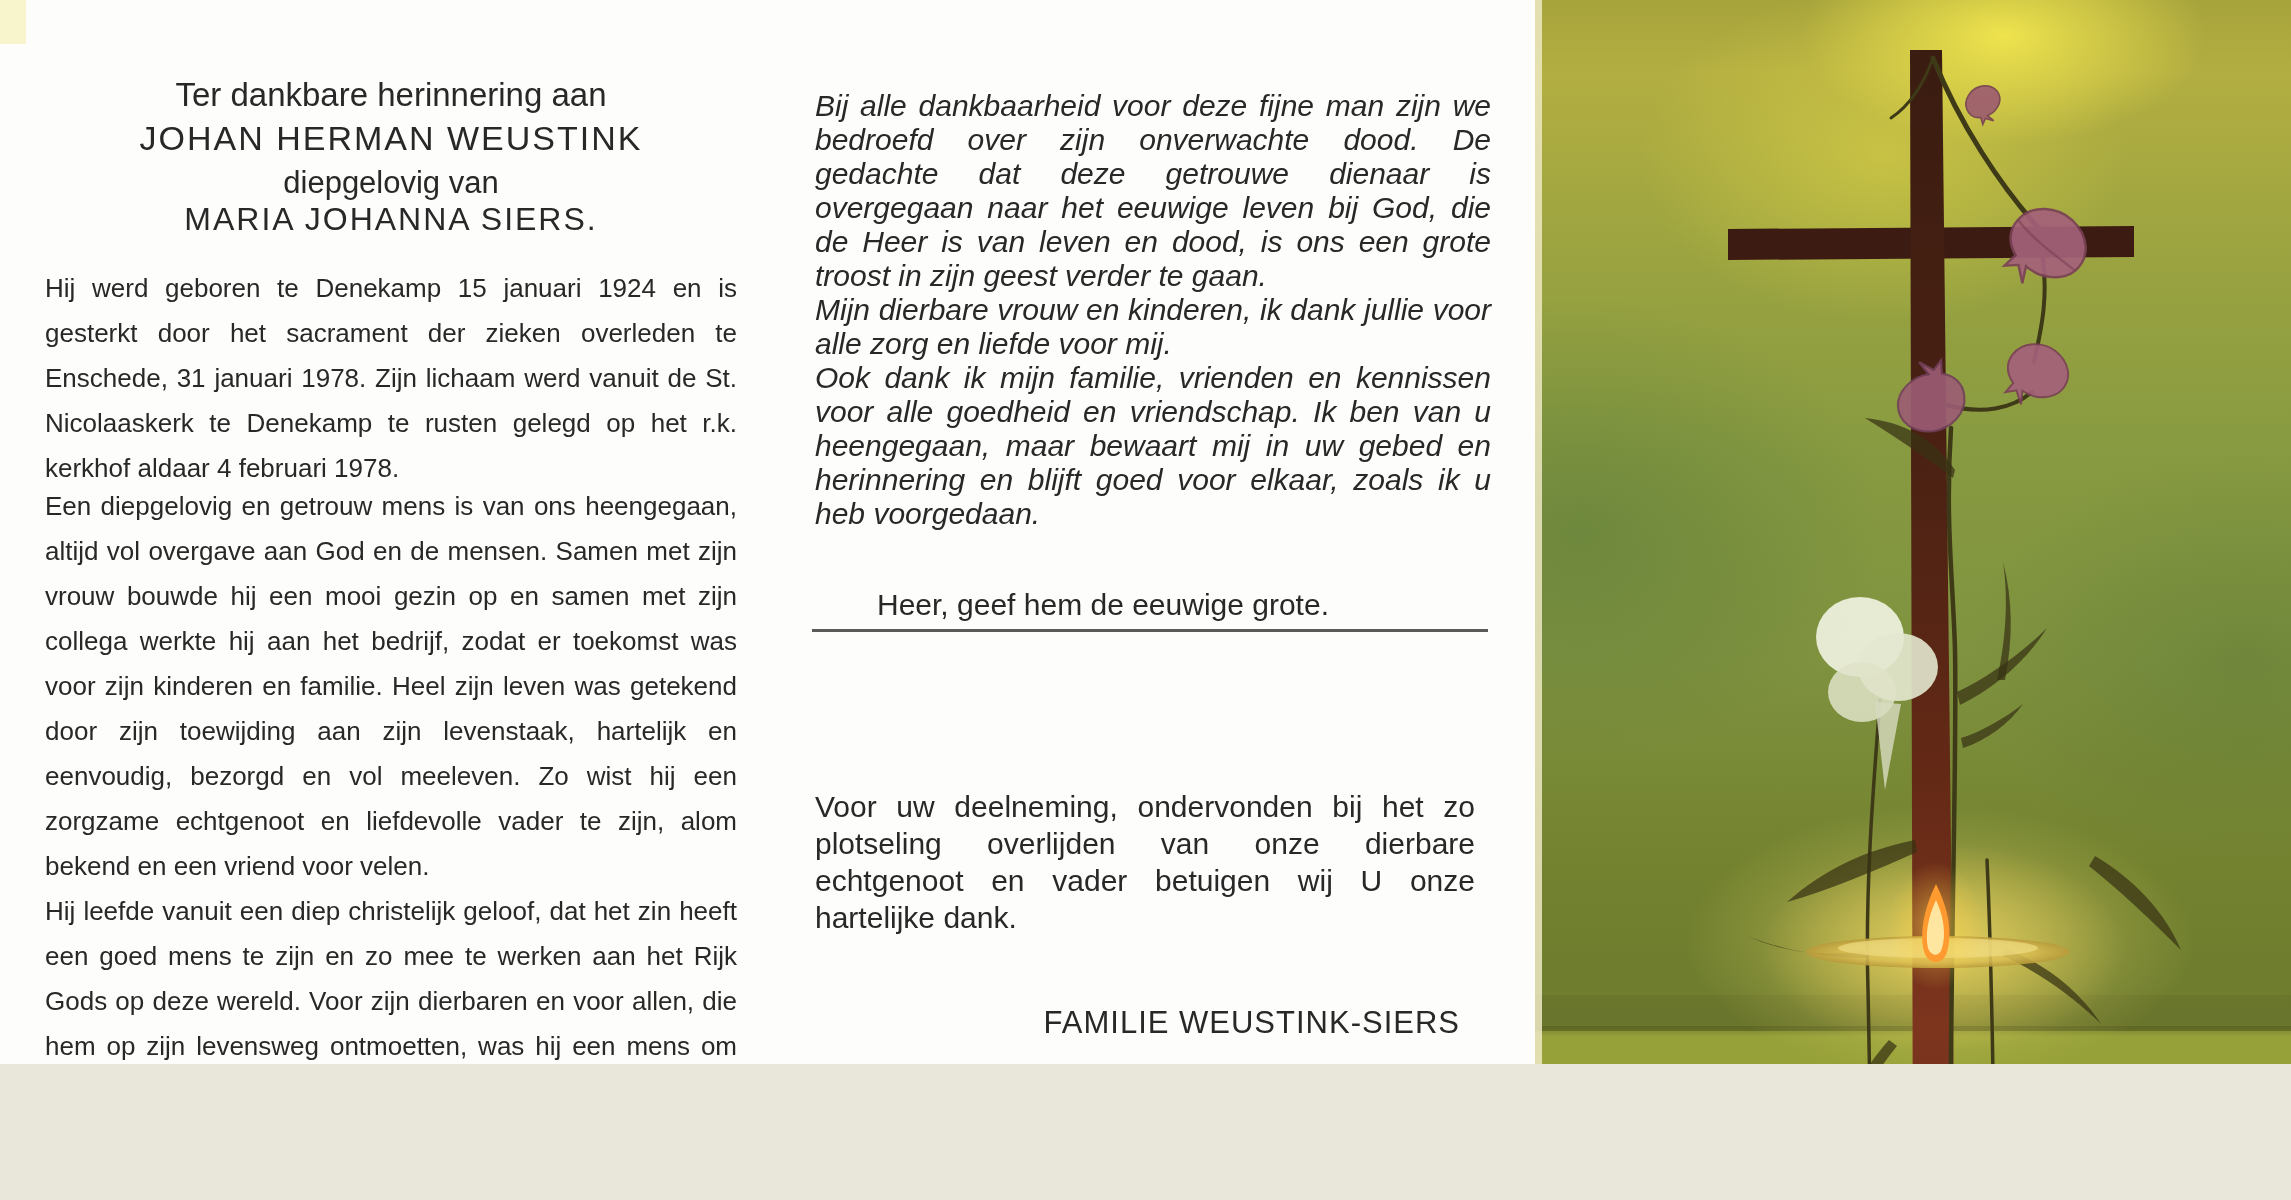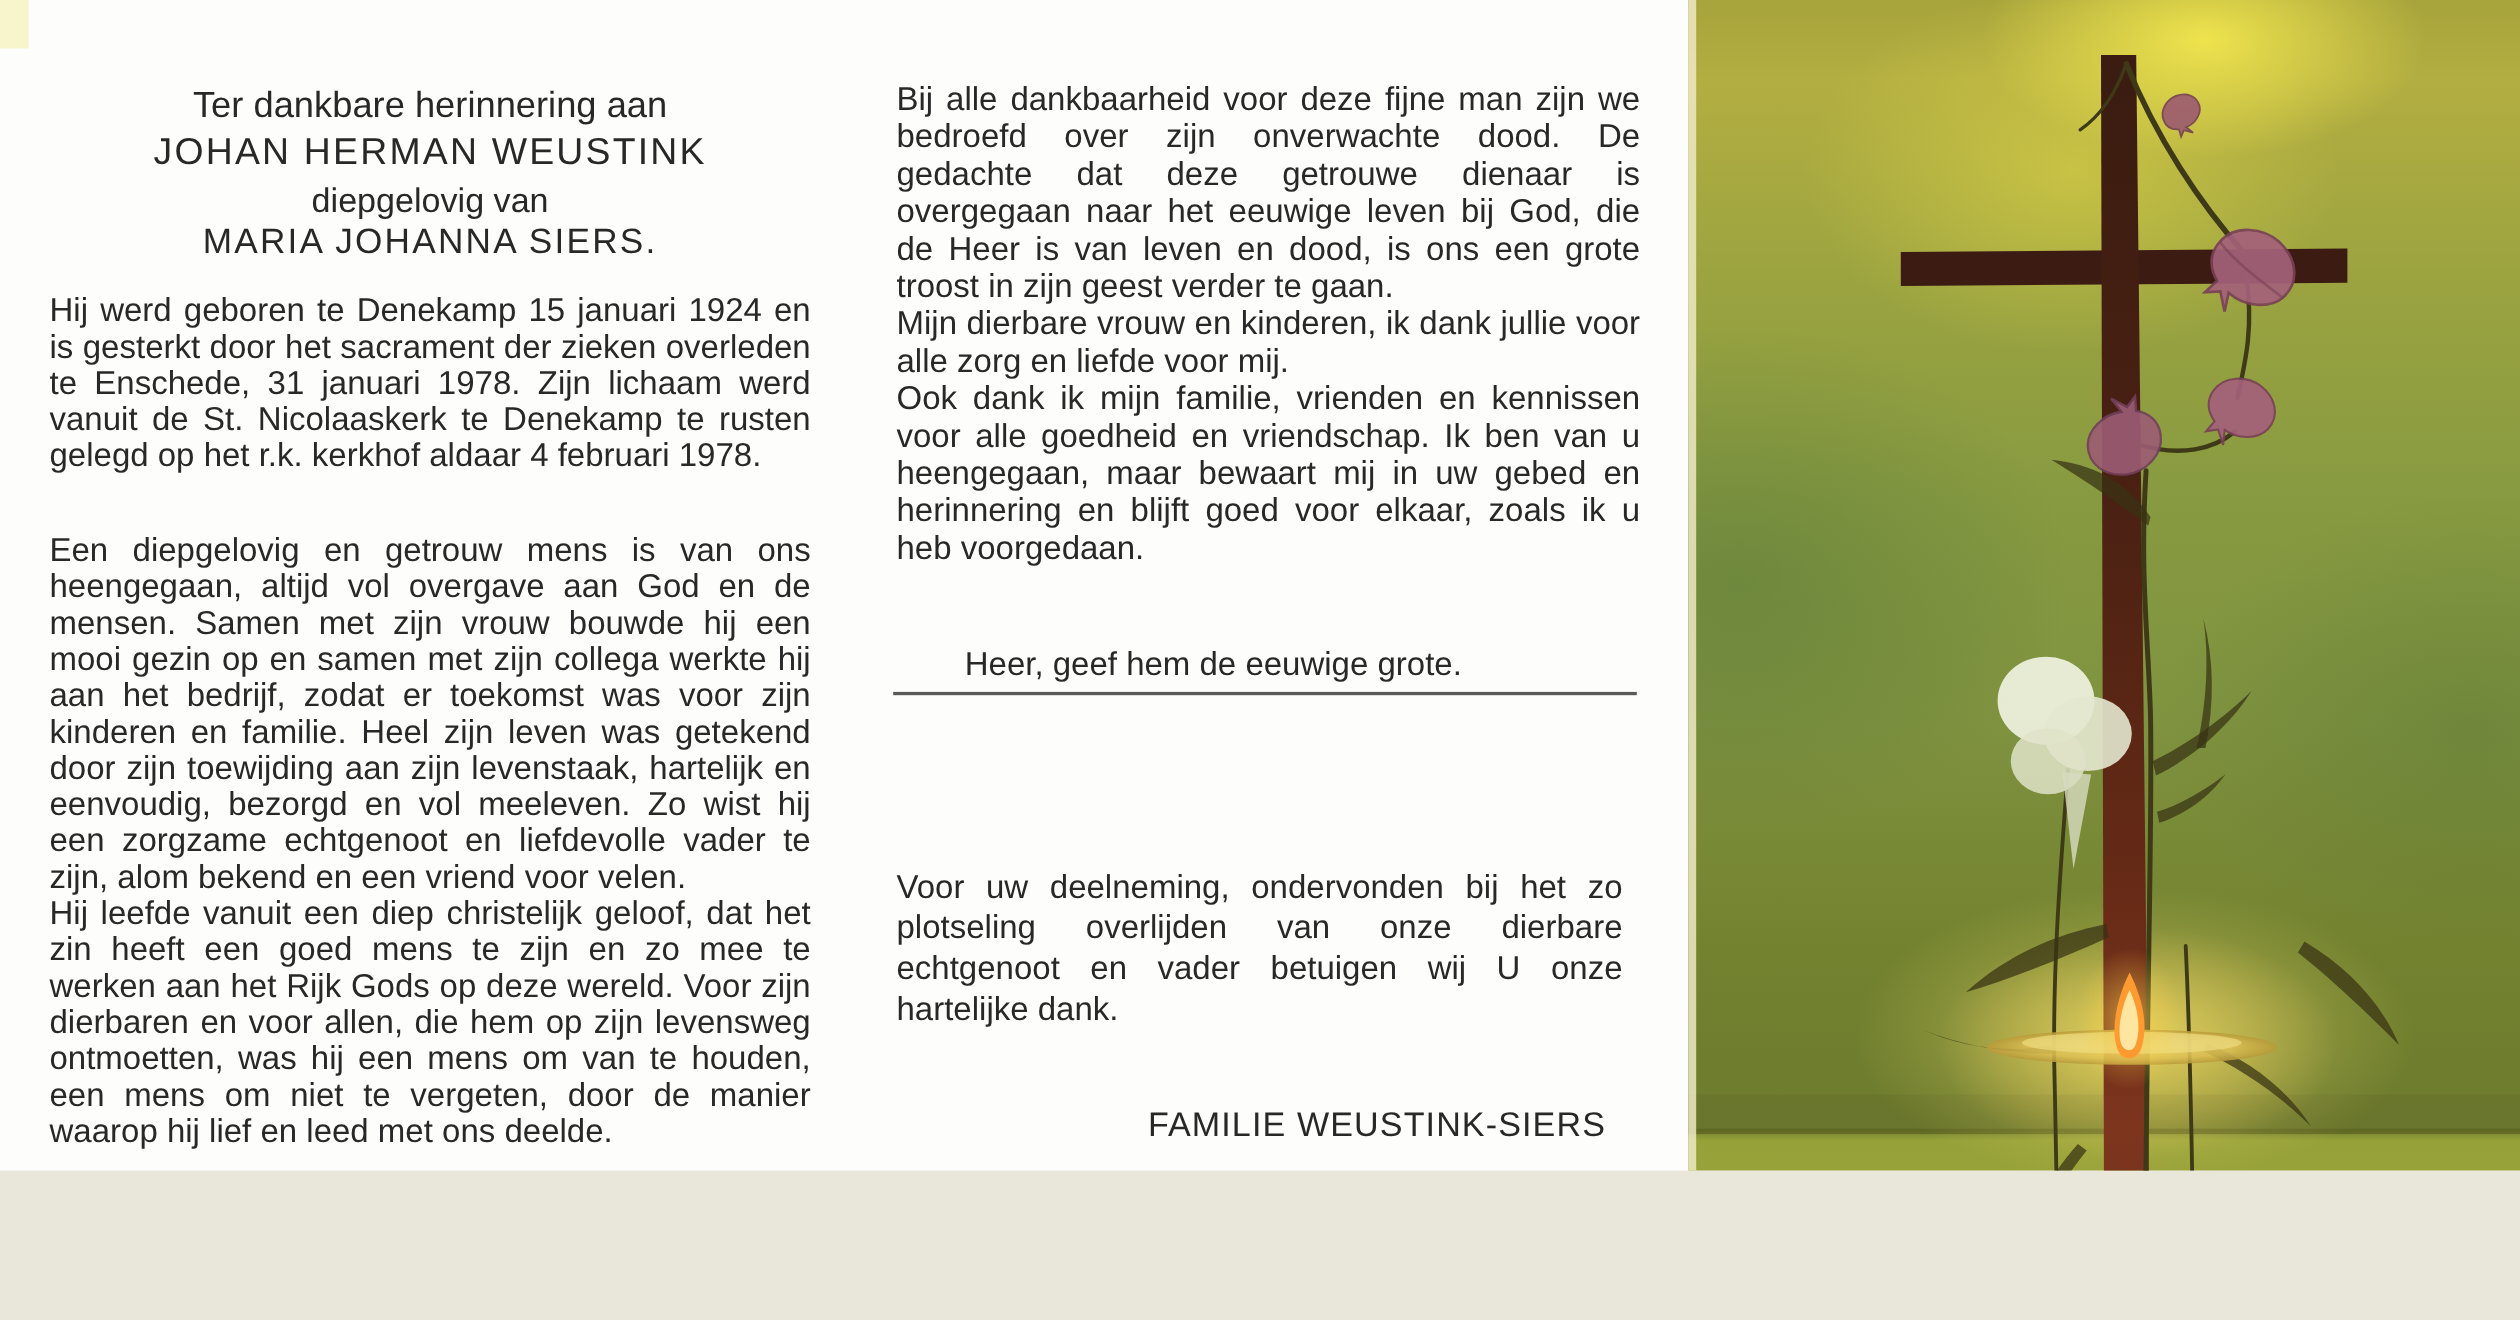--- a/index.html
+++ b/index.html
@@ -14,26 +14,26 @@
   
   .blk{position:absolute;}
   .center{text-align:center;}
   .just{text-align:justify;text-justify:inter-word;}
   .lp{left:45px;width:692px;}
   .mp{left:815px;width:676px;}
   .h-dedication{top:76px;font-size:33px;}
   .h-name{top:119px;font-size:34px;letter-spacing:2px;}
   .h-relation{top:165px;font-size:31px;}
   .h-spouse{top:201px;font-size:32px;letter-spacing:2px;}
-  .body-text{font-size:30px;line-height:33px;}
+  .body-text{font-size:26px;line-height:45px;}
   .mid-text{font-size:30px;line-height:34px;}
   .p-bio{top:266px;}
   .p-eulogy{top:484px;}
   .p-eulogy p{margin:0;}
-  .m-block{top:74px;}
+  .m-block{top:89px;font-style:italic;}
   .m-block p{margin:0;}
   .prayer{top:588px;padding-left:62px;font-size:30px;}
   .mid-divider{position:absolute;left:812px;top:629px;width:676px;height:0;
                border:none;border-top:3px solid #5a5a58;margin:0;}
   .thanks{top:788px;width:660px;font-size:30px;line-height:37px;}
   .family{top:1005px;width:645px;text-align:right;font-size:31px;letter-spacing:1px;}
   .place{top:1092px;font-size:30px;}
   .address{top:1128px;font-size:30px;margin-left:28px;}
 
   

